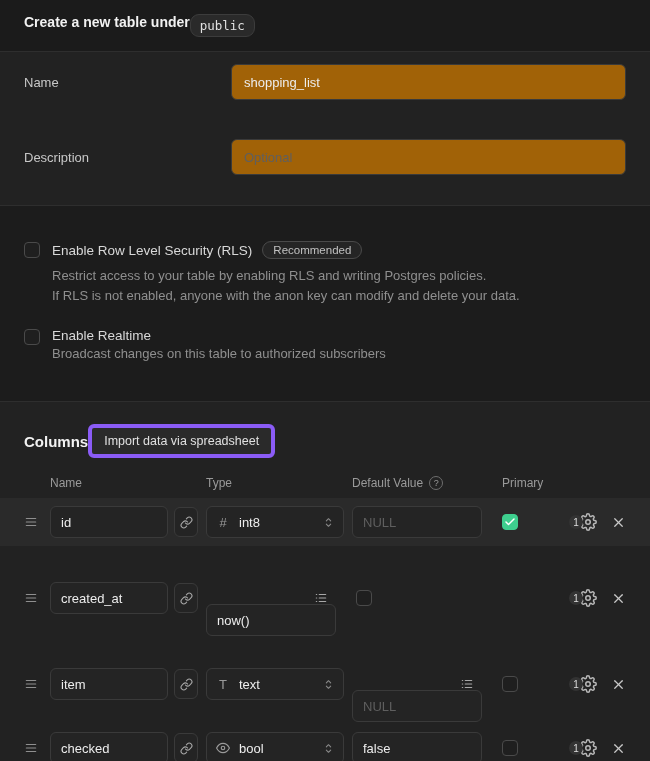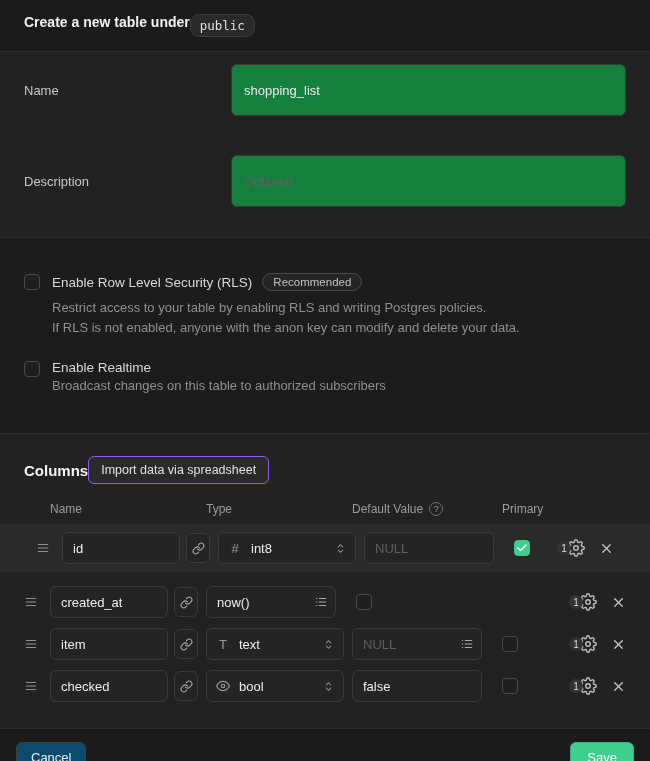--- a/index.html
+++ b/index.html
@@ -38,22 +38,22 @@
     background:#222222;
     padding:12px 24px 30px;
     border-bottom:1px solid #2e2e2e;
     flex:0 0 auto;
   }
   .form-row { display:flex; align-items:center; margin-bottom:39px; }
   .form-row:last-child { margin-bottom:0; }
   .form-row label { width:207px; color:#c8c8c8; font-size:13px; }
   .text-input {
     flex:1;
-    height:52px;
-    background:#15803d;
+    height:36px;
+    background:#a16207;
     border:1px solid #3a3a3a;
     border-radius:6px;
     color:#ededed;
     font-size:13px;
     padding:0 12px;
     font-family:"Liberation Sans", sans-serif;
     outline:none;
   }
   .text-input::placeholder { color:#5f5f5f; }
 
@@ -95,21 +95,21 @@
   .columns-section {
     background:#222222;
     padding:22px 24px 16px;
     border-bottom:1px solid #2e2e2e;
     flex:1 1 auto;
   }
   .columns-head { display:flex; align-items:center; justify-content:flex-start; margin-bottom:18px; }
   .columns-title { font-size:15px; font-weight:700; color:#f2f2f2; }
   .import-btn {
     background:#2a2a2a;
-    border:1px solid #8b5cf6;
+    border:4px solid #8b5cf6;
     border-radius:6px;
     color:#e0e0e0;
     font-size:12.5px;
     padding:6px 12px;
     cursor:pointer;
     font-family:"Liberation Sans", sans-serif;
   }
 
   .col-headers { display:flex; align-items:center; font-size:12px; color:#9a9a9a; margin-bottom:8px; }
   .h-spacer { width:26px; }
@@ -124,21 +124,21 @@
     display:inline-flex; align-items:center; justify-content:center;
     font-size:9px; color:#9a9a9a;
     cursor:pointer;
   }
   .help-icon::before { content:"?"; }
 
   .col-row { display:flex; align-items:center; margin-bottom:10px; }
   .col-row.highlighted {
     background:#2a2a2a;
     margin:0 -24px 14px;
-    padding:8px 36px;
+    padding:8px 24px;
   }
   .drag-handle { width:16px; margin-right:10px; color:#8f8f8f; cursor:grab; display:inline-flex; }
   .drag-handle svg { width:14px; height:14px; }
   .cell-input {
     height:32px;
     background:#242424;
     border:1px solid #3a3a3a;
     border-radius:6px;
     color:#ededed;
     font-size:13px;
@@ -172,21 +172,21 @@
     cursor:pointer;
     font-family:"Liberation Sans", sans-serif;
   }
   .type-icon { width:16px; display:inline-flex; justify-content:center; color:#9a9a9a; font-size:13px; }
   .type-icon svg { width:14px; height:14px; }
   .type-label { flex:1; text-align:left; margin-left:8px; }
   .chevrons-icon { color:#8a8a8a; display:inline-flex; }
   .chevrons-icon svg { width:13px; height:13px; }
   .default-wrap { width:130px; margin-right:20px; position:relative; }
   .default-input { width:100%; }
-  .default-input.has-menu { padding-right:24px; }
+  .default-input.has-menu { padding-right:24px;margin-top:44px; }
   .default-menu {
     position:absolute; right:4px; top:50%; transform:translateY(-50%);
     width:22px; height:24px;
     background:transparent; border:none; color:#a8a8a8;
     display:inline-flex; align-items:center; justify-content:center;
     cursor:pointer; padding:0;
   }
   .default-menu svg { width:14px; height:14px; }
   .settings-btn {
     margin-left:auto;

